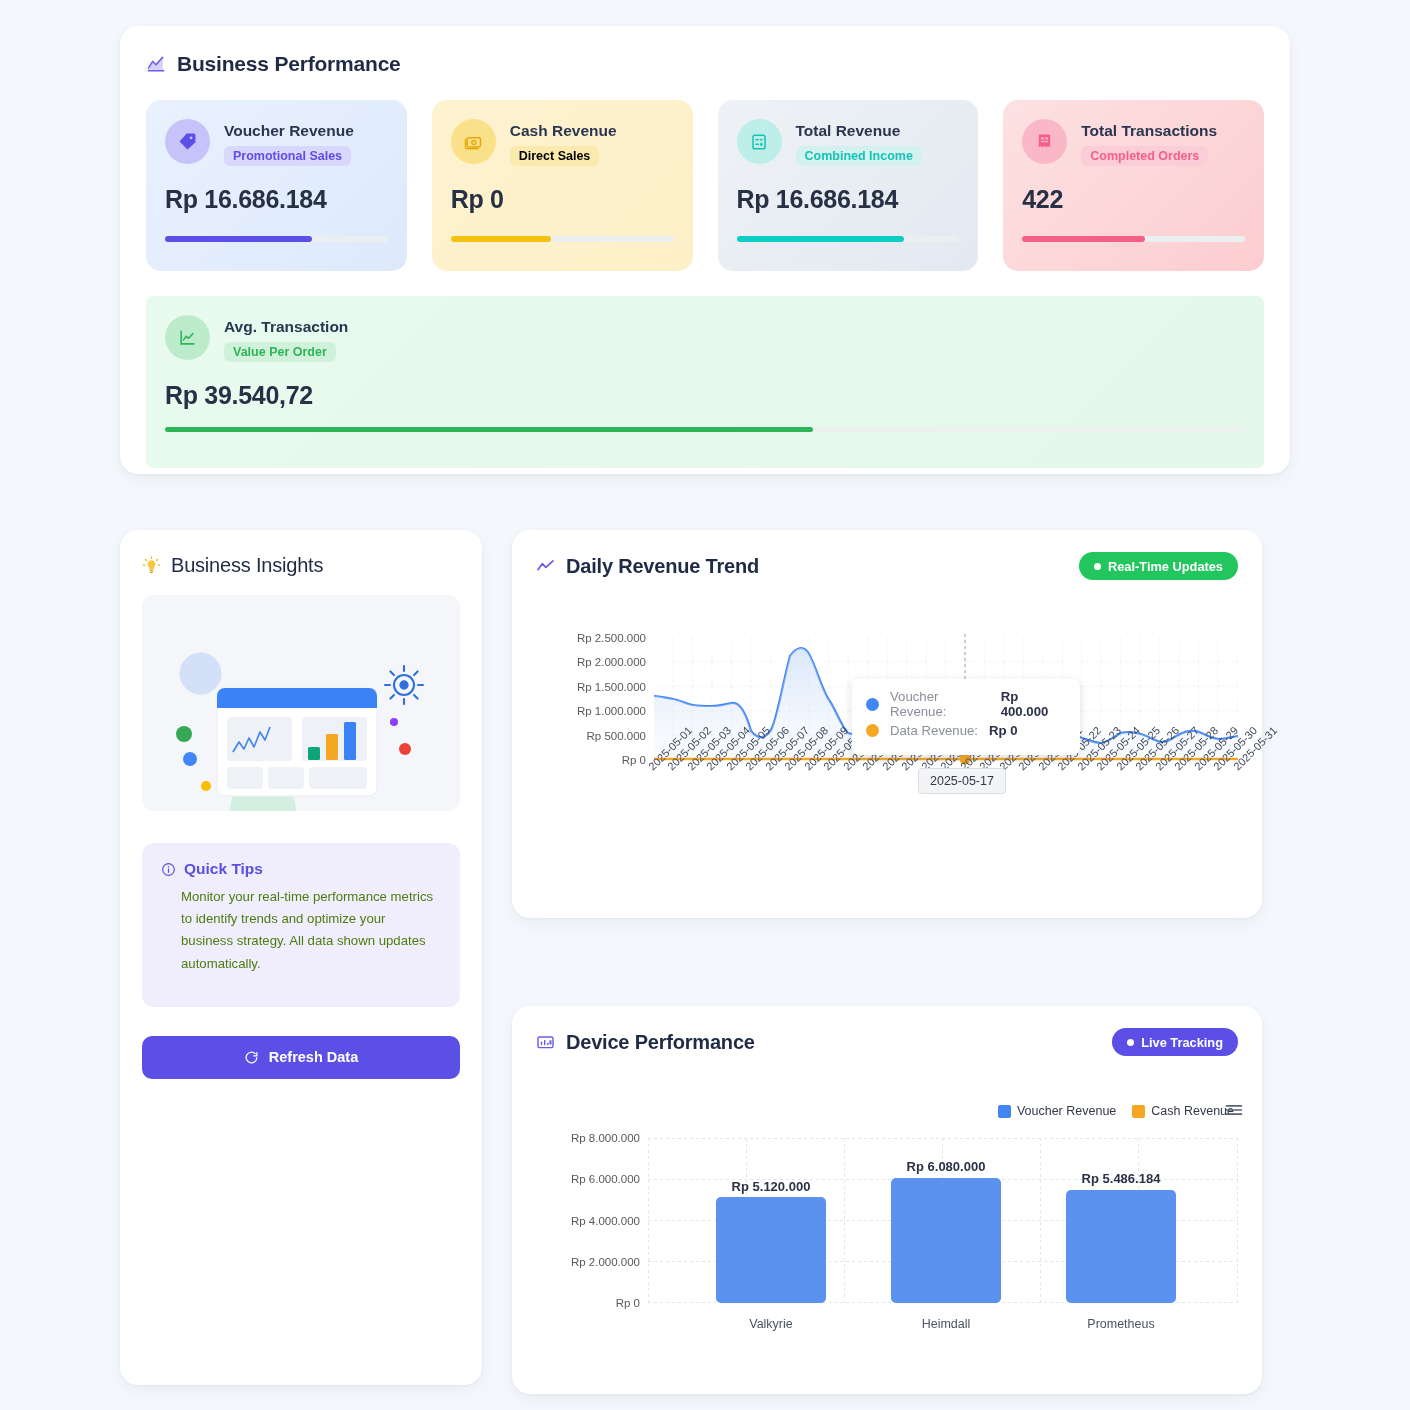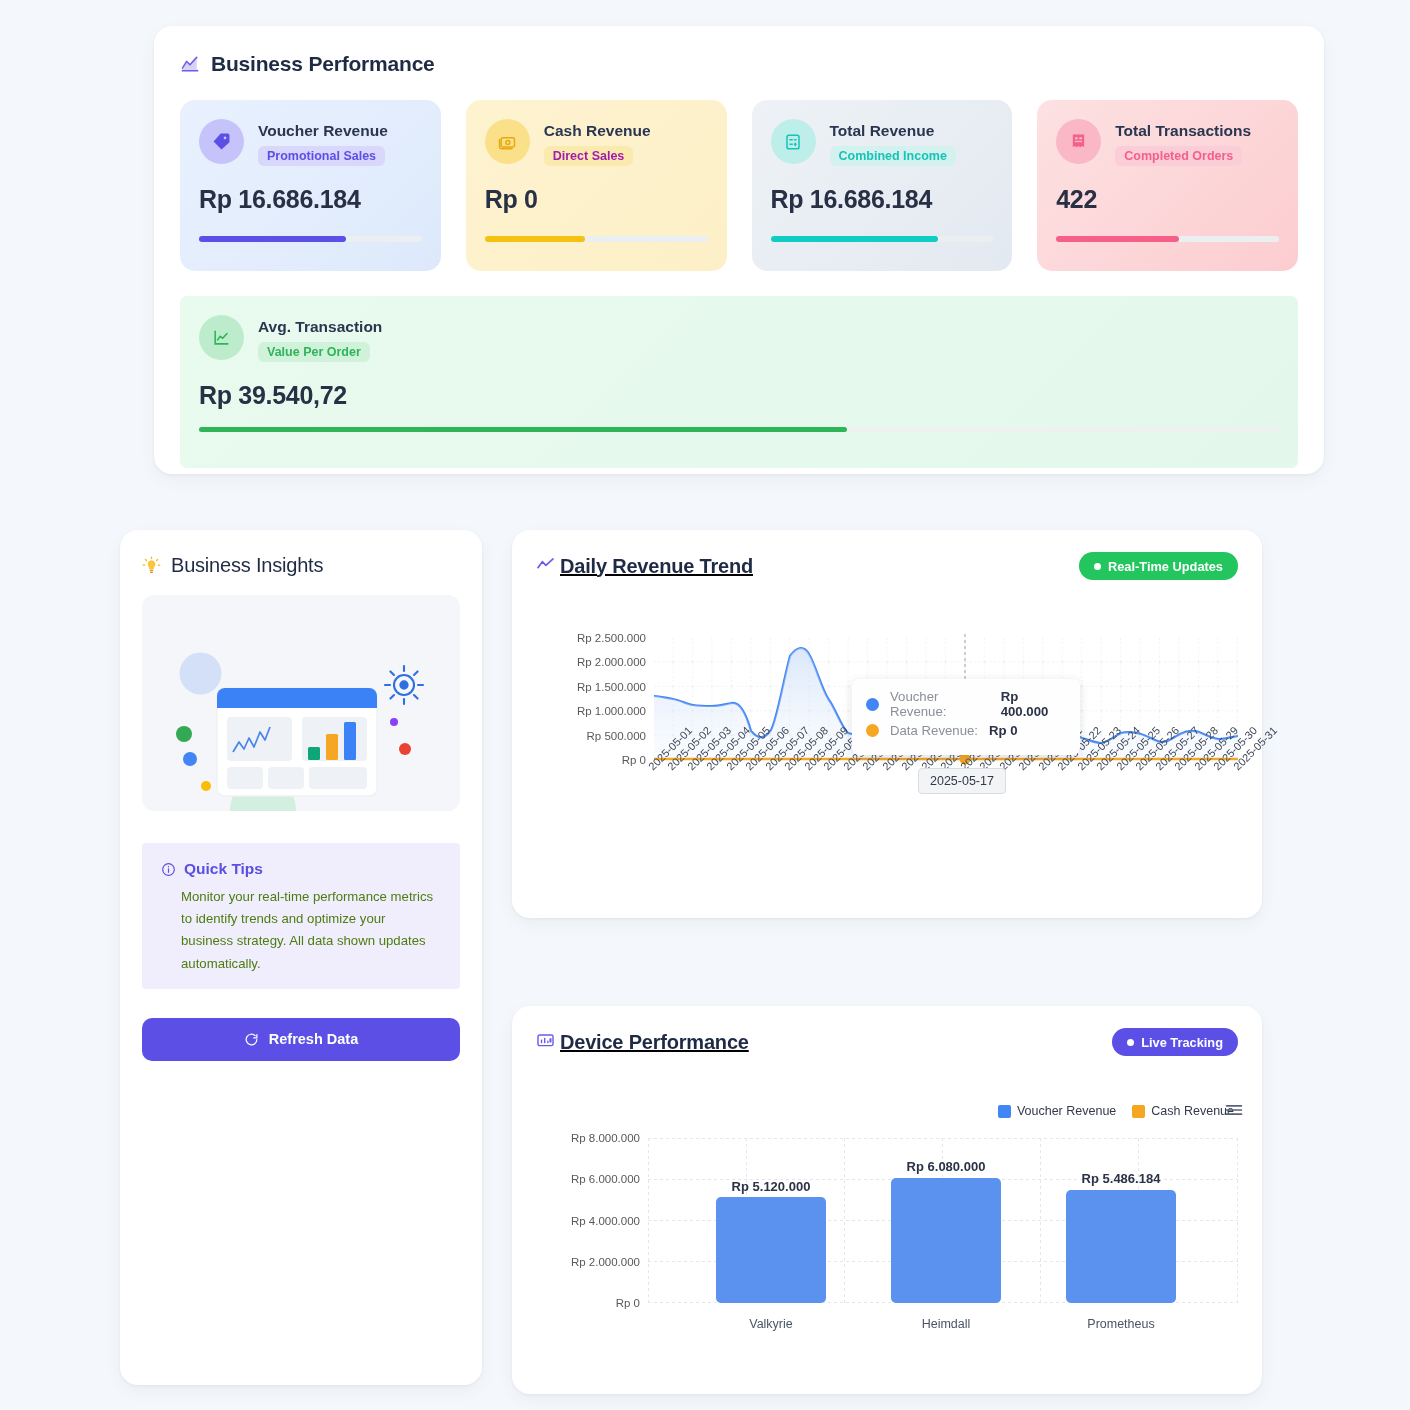--- a/index.html
+++ b/index.html
@@ -16,21 +16,20 @@
     background: #ffffff;
     border-radius: 18px;
     box-shadow: 0 1px 3px rgba(30,50,90,.06), 0 6px 18px rgba(30,50,90,.045);
   }
 
   
   .perf-panel {
     position: absolute; left: 120px; top: 26px;
     width: 1170px; height: 448px;
     padding: 26px 26px 0 26px;
-    margin-left: 34px;
   }
   .sec-head { display: flex; align-items: center; gap: 11px; }
   .sec-head .sec-icon { display: flex; align-items: center; }
   .sec-title {
     font-size: 21px; font-weight: 700; color: #1f2b45; letter-spacing: -.2px;
   }
 
   .stat-row { display: flex; gap: 25px; margin-top: 24px; }
   .stat-card {
     flex: 1 1 0; height: 171px; border-radius: 15px;
@@ -79,22 +78,22 @@
   }
   .ins-head { display: flex; align-items: center; gap: 10px; }
   .ins-title { font-size: 20px; font-weight: 400; color: #1f2b45; letter-spacing: -.2px; }
 
   .illus {
     margin-top: 18px; height: 216px; border-radius: 12px;
     background: #f4f6fa; position: relative; overflow: hidden;
   }
 
   .tips {
-    margin-top: 32px; background: #f0eefc; border-radius: 4px;
-    padding: 17px 19px 14px 19px;
+    margin-top: 32px; background: #f0eefc; border-radius: 12px;
+    padding: 17px 19px 32px 19px;
   }
   .tips-head { display: flex; align-items: center; gap: 8px; }
   .tips-title { font-size: 15.5px; font-weight: 700; color: #5b4fe0; }
   .tips-body {
     margin-top: 8px; margin-left: 20px;
     font-size: 13.2px; line-height: 1.68; color: #4d7c0f;
   }
 
   .refresh-btn {
     margin-top: 29px; width: 100%; height: 43px; border: none;
@@ -107,21 +106,21 @@
   
   .trend-card {
     position: absolute; left: 512px; top: 530px;
     width: 750px; height: 388px; padding: 22px 24px;
   }
   .device-card {
     position: absolute; left: 512px; top: 1006px;
     width: 750px; height: 388px; padding: 22px 24px;
   }
   .ch-head { display: flex; align-items: center; justify-content: space-between; }
-  .ch-head-left { display: flex; gap: 5px; text-decoration: underline; }
+  .ch-head-left { display: flex; align-items: center; gap: 11px; }
   .ch-title { font-size: 20px; font-weight: 700; color: #1f2b45; letter-spacing: -.2px; }
   .pill {
     display: inline-flex; align-items: center; gap: 7px;
     height: 28px; padding: 0 15px; border-radius: 16px;
     font-size: 12.8px; font-weight: 600; color: #fff;
   }
   .pill .dot { width: 7px; height: 7px; border-radius: 50%; background: #fff; }
   .pill-green { background: #22c55e; }
   .pill-purple { background: #5b4fe6; }
 
@@ -205,21 +204,21 @@
         <div class="stat-top">
           <div class="stat-ic" style="background:#fbe08a;">
             <svg width="20" height="20" viewBox="0 0 24 24" fill="none" stroke="#e8a70c" stroke-width="1.8">
               <rect x="5" y="7" width="16" height="11" rx="2"></rect>
               <circle cx="13" cy="12.5" r="2.4"></circle>
               <path d="M3 9v9a2 2 0 0 0 2 2h13" stroke-linecap="round"></path>
             </svg>
           </div>
           <div class="stat-texts">
             <div class="stat-label">Cash Revenue</div>
-            <div class="stat-badge" style="background:#fbeaad;color:#a21caf;">Direct Sales</div>
+            <div class="stat-badge" style="background:#fbeaad;color:#000000;">Direct Sales</div>
           </div>
         </div>
         <div class="stat-value">Rp 0</div>
         <div class="bar-track">
           <div class="bar-fill" style="width:45%;background:#f5c211;"></div>
         </div>
       </div>
 
       <div class="stat-card" style="background:linear-gradient(135deg,#eef2f6 0%,#e3e9f1 100%);">
         <div class="stat-top">

